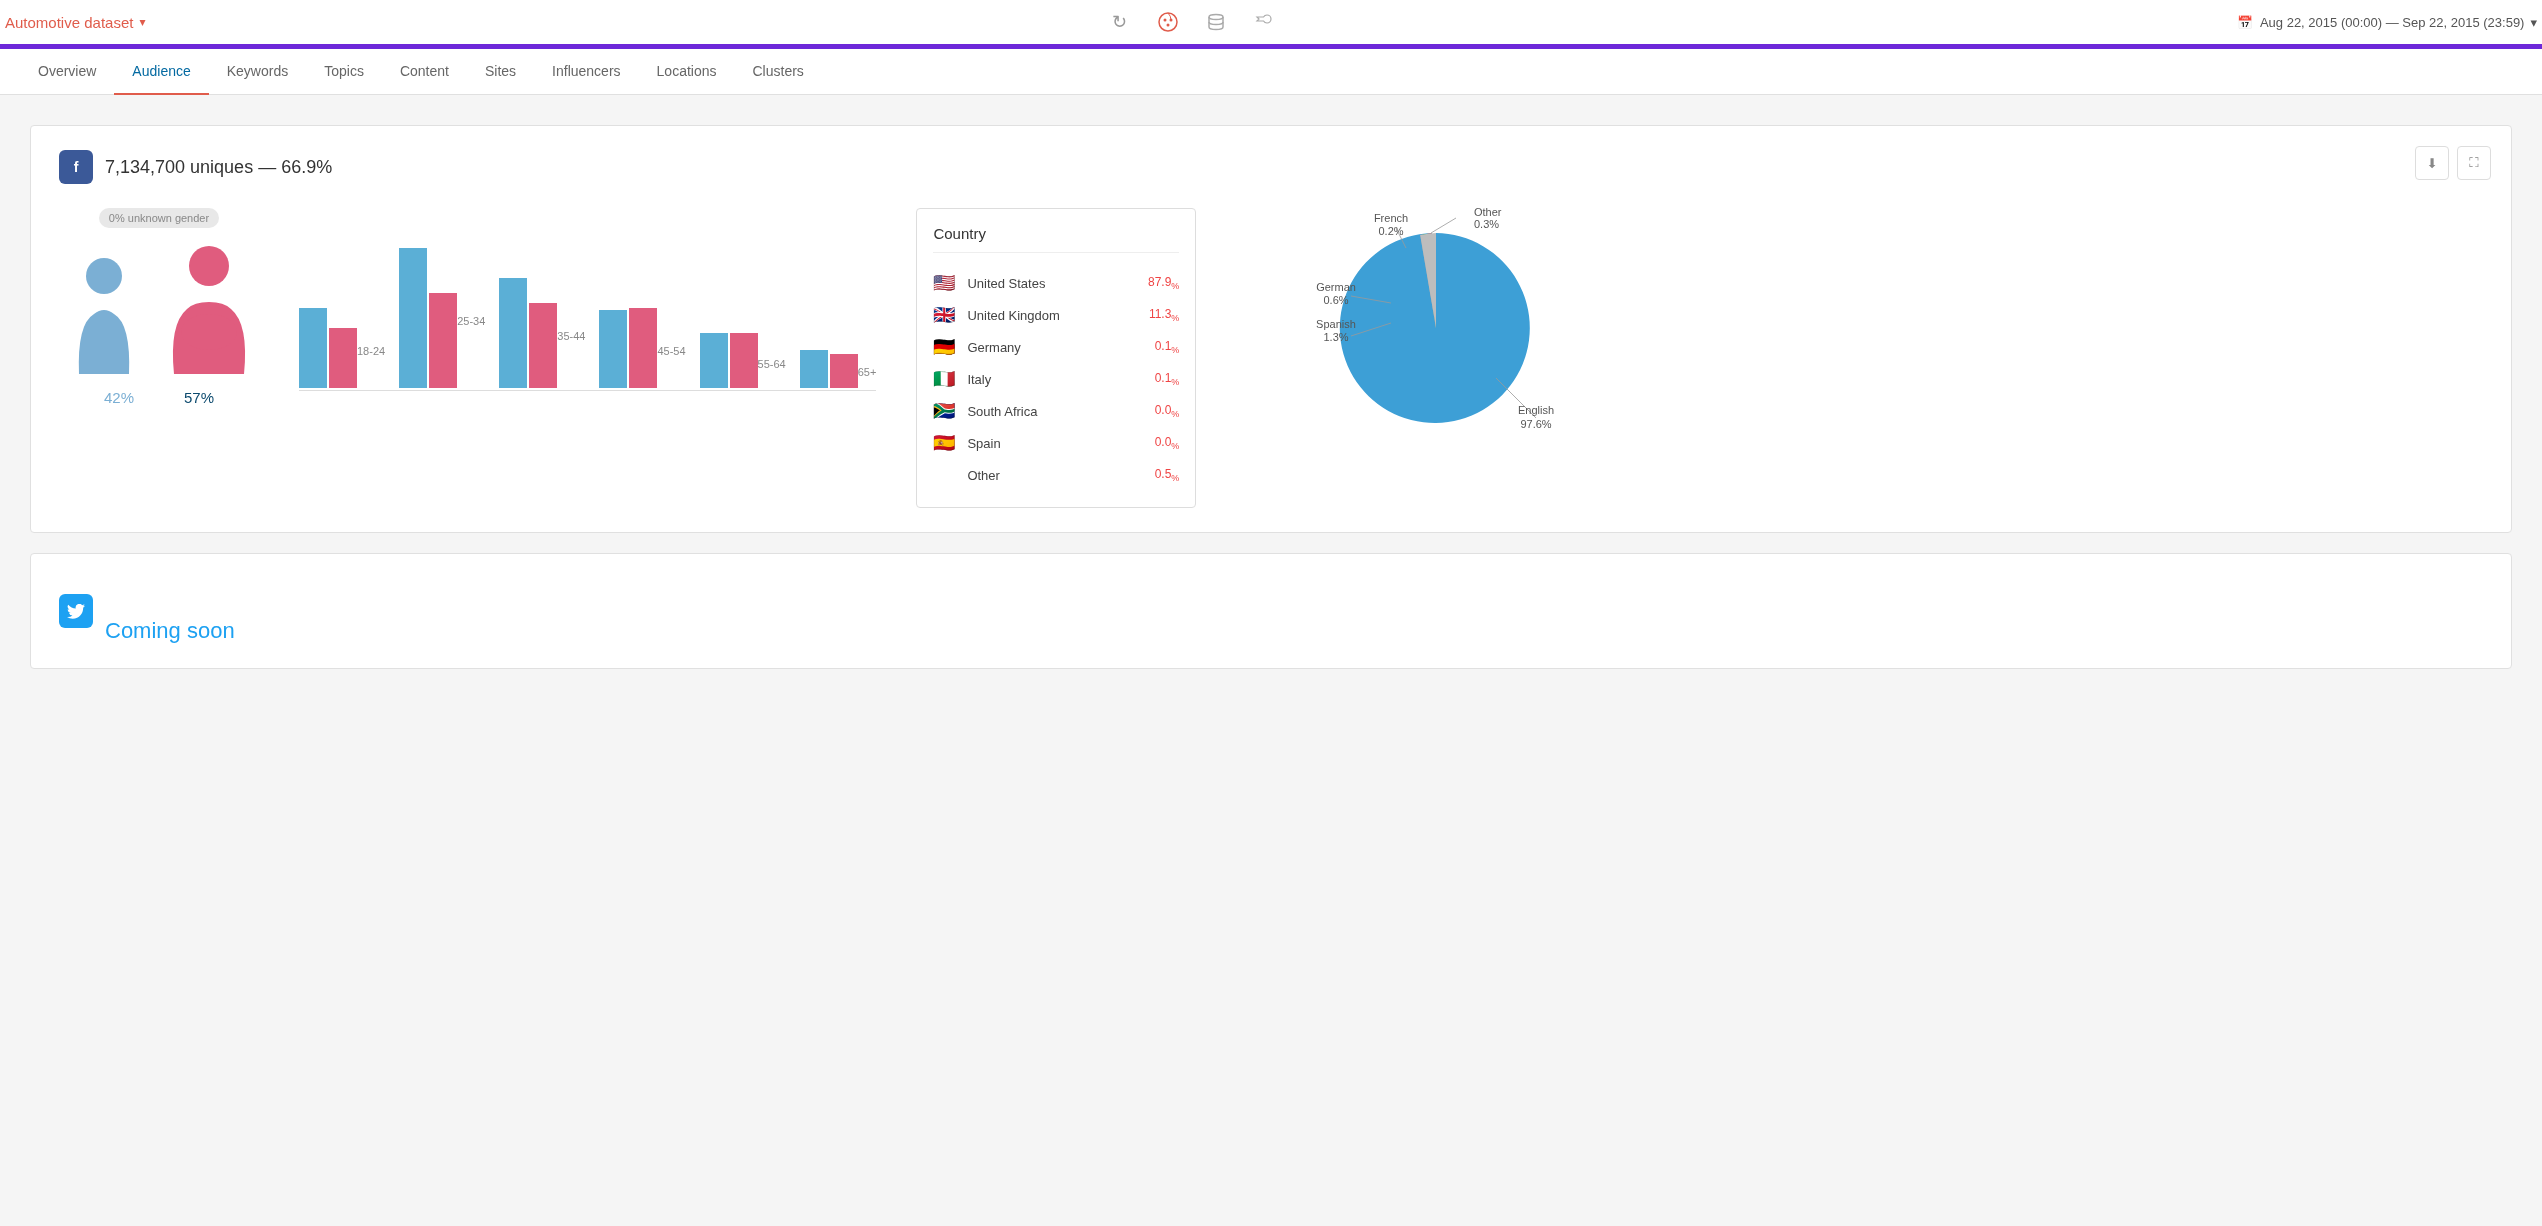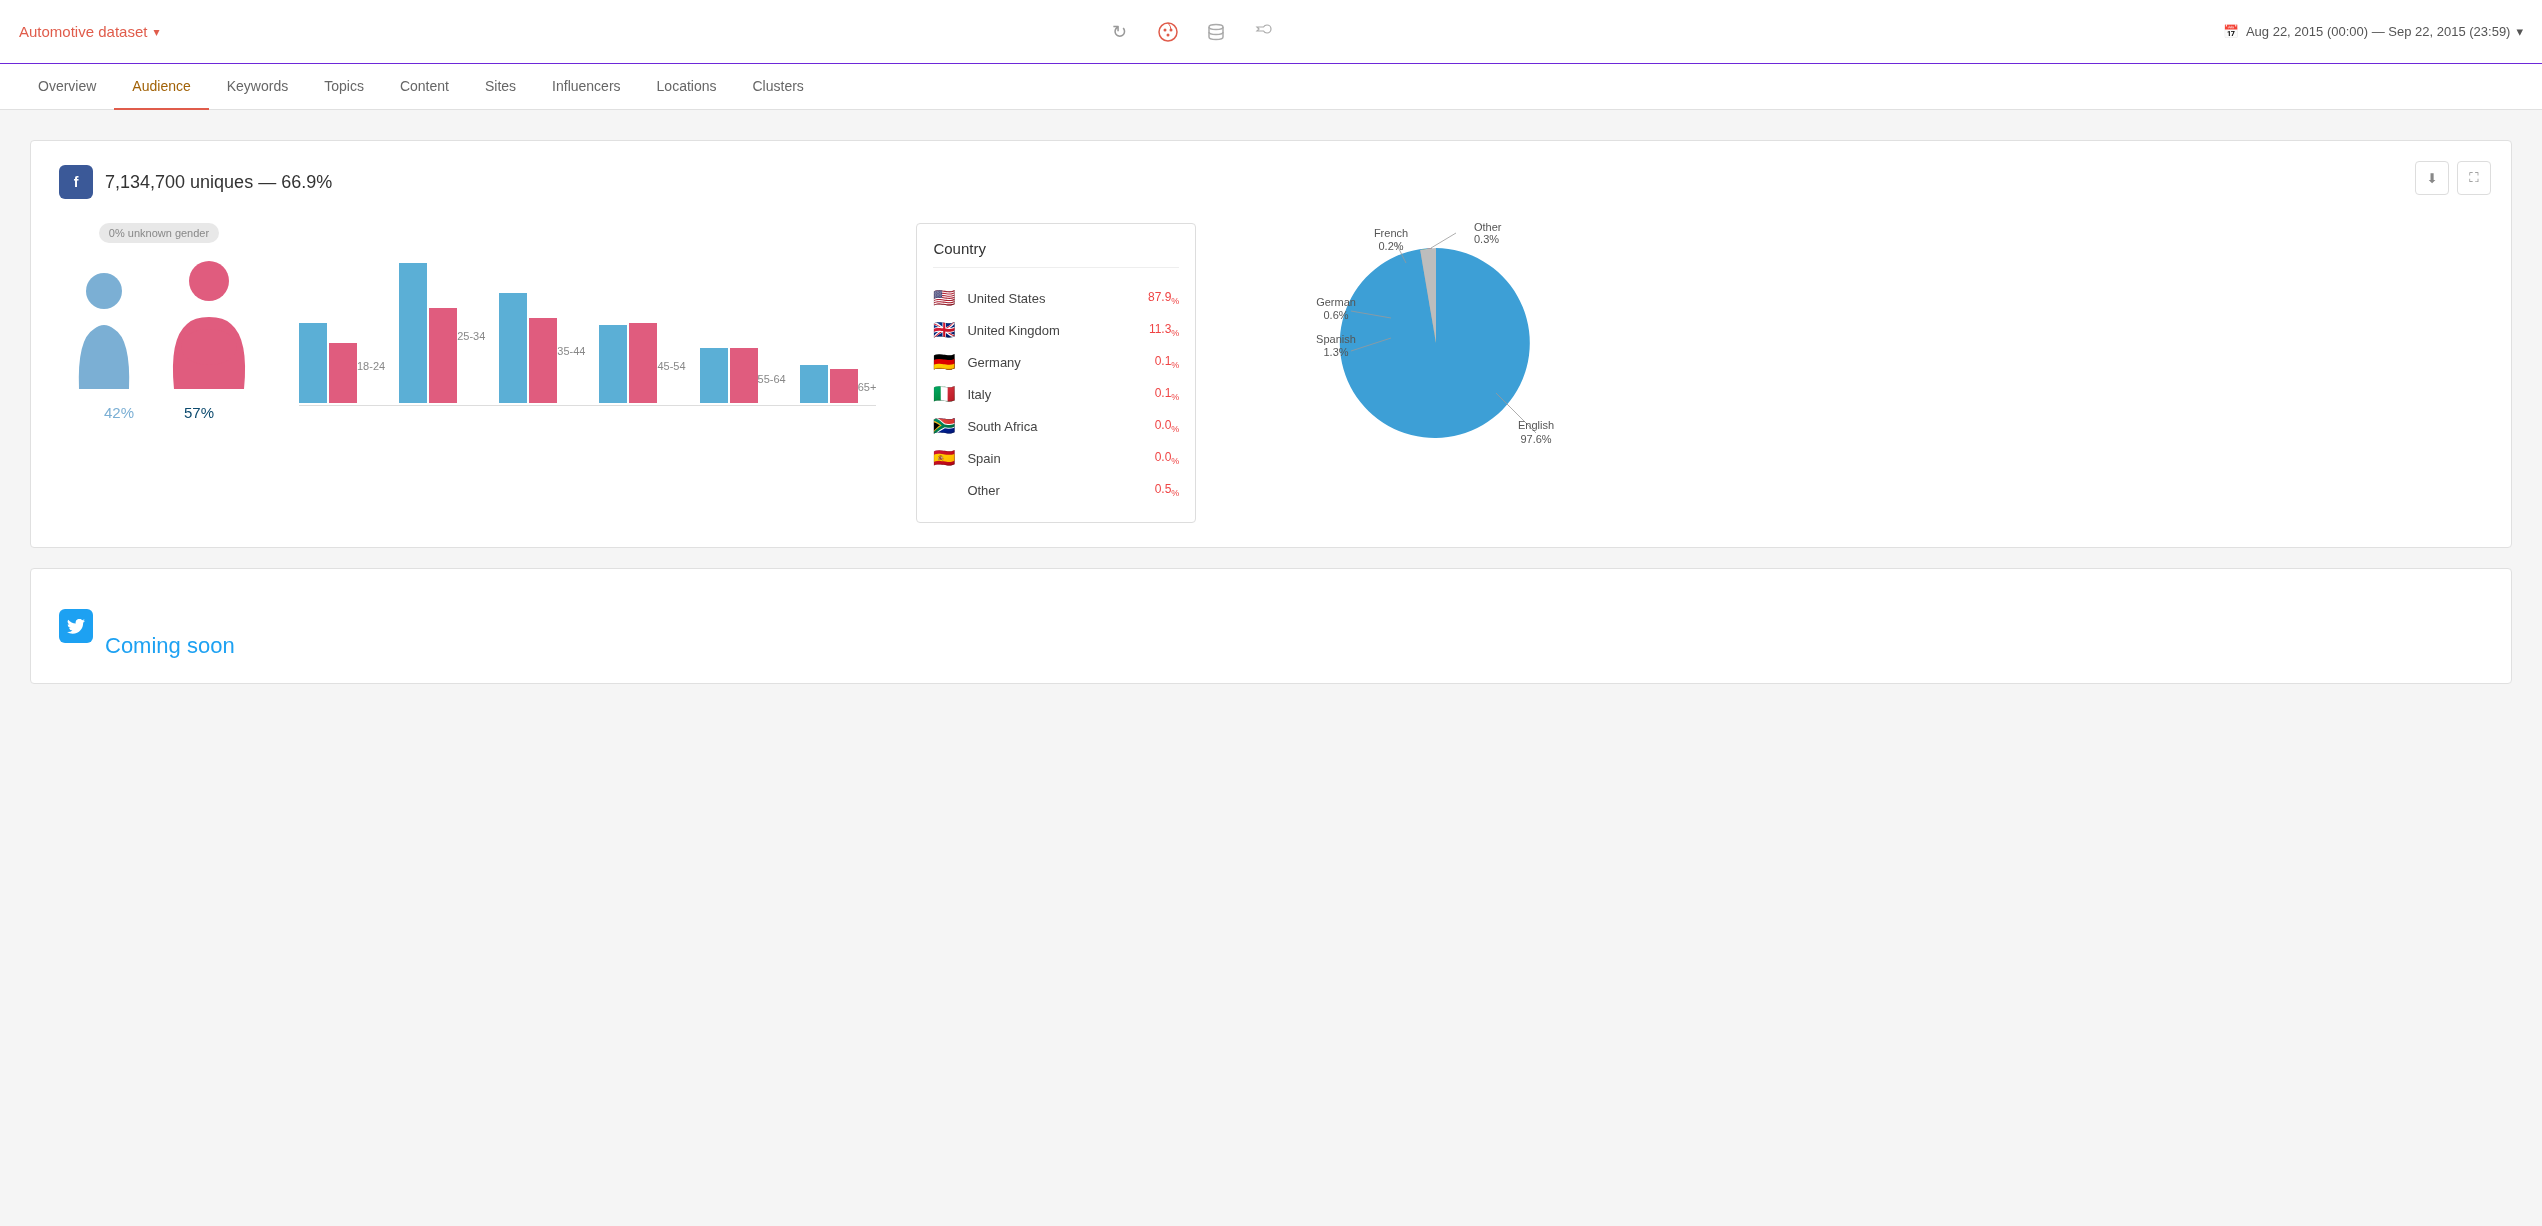--- a/index.html
+++ b/index.html
@@ -1,30 +1,30 @@
 <!DOCTYPE html>
 <html><head>
   <meta charset="utf-8">
   <style>
     * { margin: 0; padding: 0; box-sizing: border-box; }
     body { font-family: -apple-system, BlinkMacSystemFont, 'Segoe UI', Helvetica, Arial, sans-serif; background: #f5f5f5; color: #333; font-size: 14px; }
 
     
-    .topbar { background: #fff; border-bottom: 1px solid #6d28d9; display: flex; align-items: center; padding: 0 19px; height: 64px; }
+    .topbar { background: #fff; border-bottom: 5px solid #6d28d9; display: flex; align-items: center; padding: 0 5px; height: 49px; }
     .topbar-title { color: #e05c4b; font-size: 15px; font-weight: 500; display: flex; align-items: center; gap: 6px; cursor: pointer; }
     .topbar-title .chevron { font-size: 12px; color: #e05c4b; }
     .topbar-icons { display: flex; align-items: center; gap: 20px; margin: 0 auto; }
     .topbar-icon { width: 28px; height: 28px; display: flex; align-items: center; justify-content: center; cursor: pointer; color: #999; font-size: 18px; }
     .topbar-icon.active { color: #e05c4b; }
     .topbar-date { color: #555; font-size: 13px; display: flex; align-items: center; gap: 6px; }
 
     
     .nav { background: #fff; border-bottom: 1px solid #e0e0e0; display: flex; padding: 0 20px; height: 46px; gap: 0; }
     .nav-item { padding: 0 18px; height: 46px; display: flex; align-items: center; color: #666; font-size: 14px; cursor: pointer; border-bottom: 2px solid transparent; }
-    .nav-item.active { color: #a16207; border-bottom: 2px solid #e05c4b; }
+    .nav-item.active { color: #0369a1; border-bottom: 2px solid #e05c4b; }
 
     
     .main { padding: 30px 30px; }
 
     
     .fb-section { background: #fff; border: 1px solid #e0e0e0; border-radius: 4px; padding: 24px 28px; margin-bottom: 20px; position: relative; }
 
     
     .fb-header { display: flex; align-items: center; gap: 12px; margin-bottom: 24px; }
     .fb-icon { background: #3b5998; color: white; font-weight: bold; font-size: 14px; width: 34px; height: 34px; border-radius: 6px; display: flex; align-items: center; justify-content: center; }

